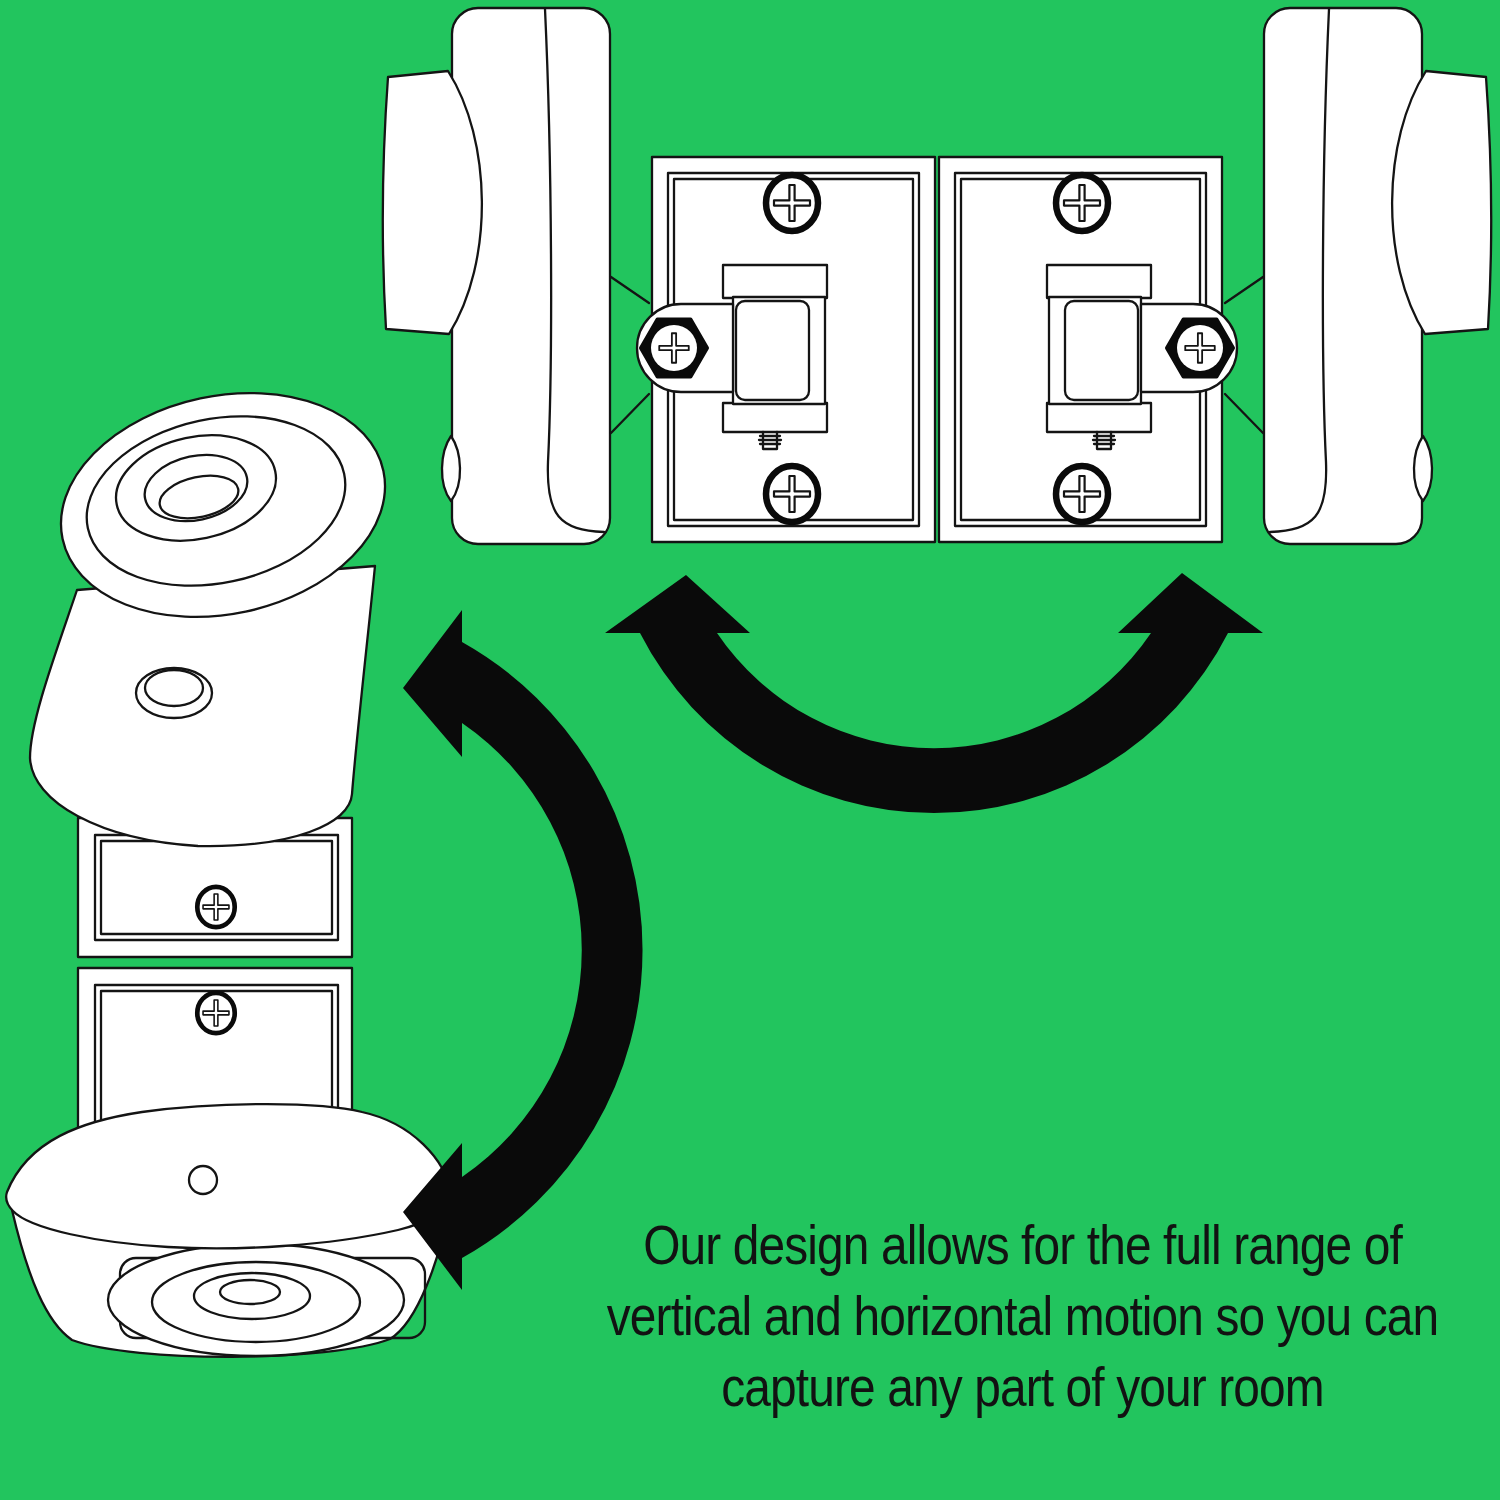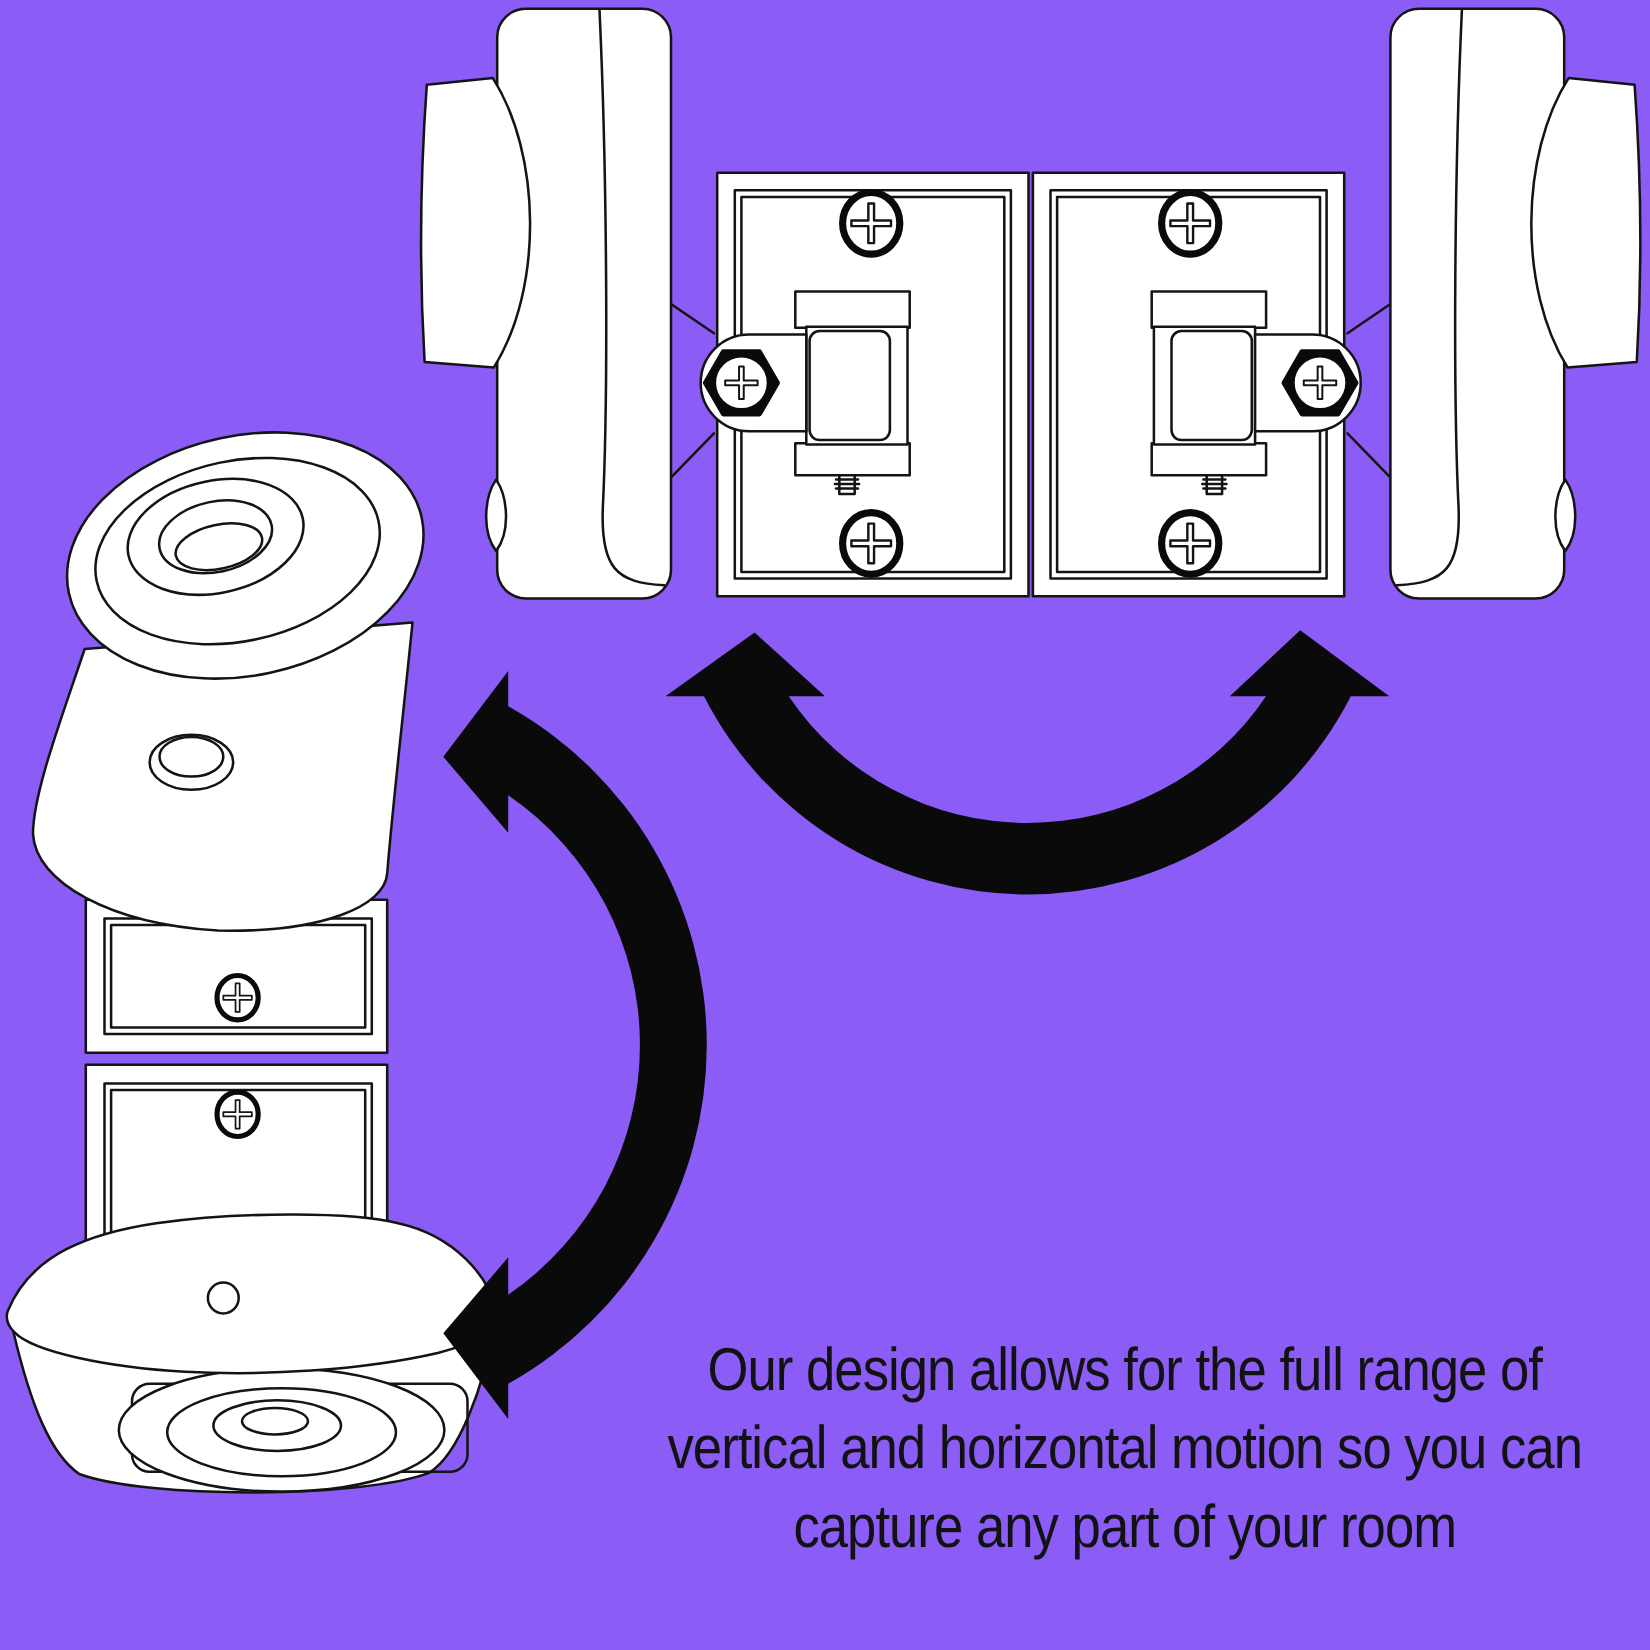--- a/index.html
+++ b/index.html
@@ -1,17 +1,17 @@
 <!DOCTYPE html>
 <html><head>
 <meta charset="utf-8">
 <style>
   html,body{margin:0;padding:0;background:#e8e8e8;}
   .stage{
-    position:relative;width:1500px;height:1500px;background:#8b5cf6;
+    position:relative;width:1500px;height:1500px;background:#22c55e;
     overflow:hidden;font-family:"Liberation Sans",sans-serif;
   }
   .stage svg{position:absolute;left:0;top:0;}
   .ln{fill:none;stroke:#141414;stroke-width:2.3;stroke-linejoin:round;stroke-linecap:round;}
   .wfill{fill:#ffffff;}
   .blk{fill:#0a0a0a;stroke:none;}
   .caption{
     position:absolute;left:530px;top:1210px;width:985px;
     text-align:center;color:#121212;
     font-size:55px;line-height:71px;letter-spacing:-1px;font-weight:400;

